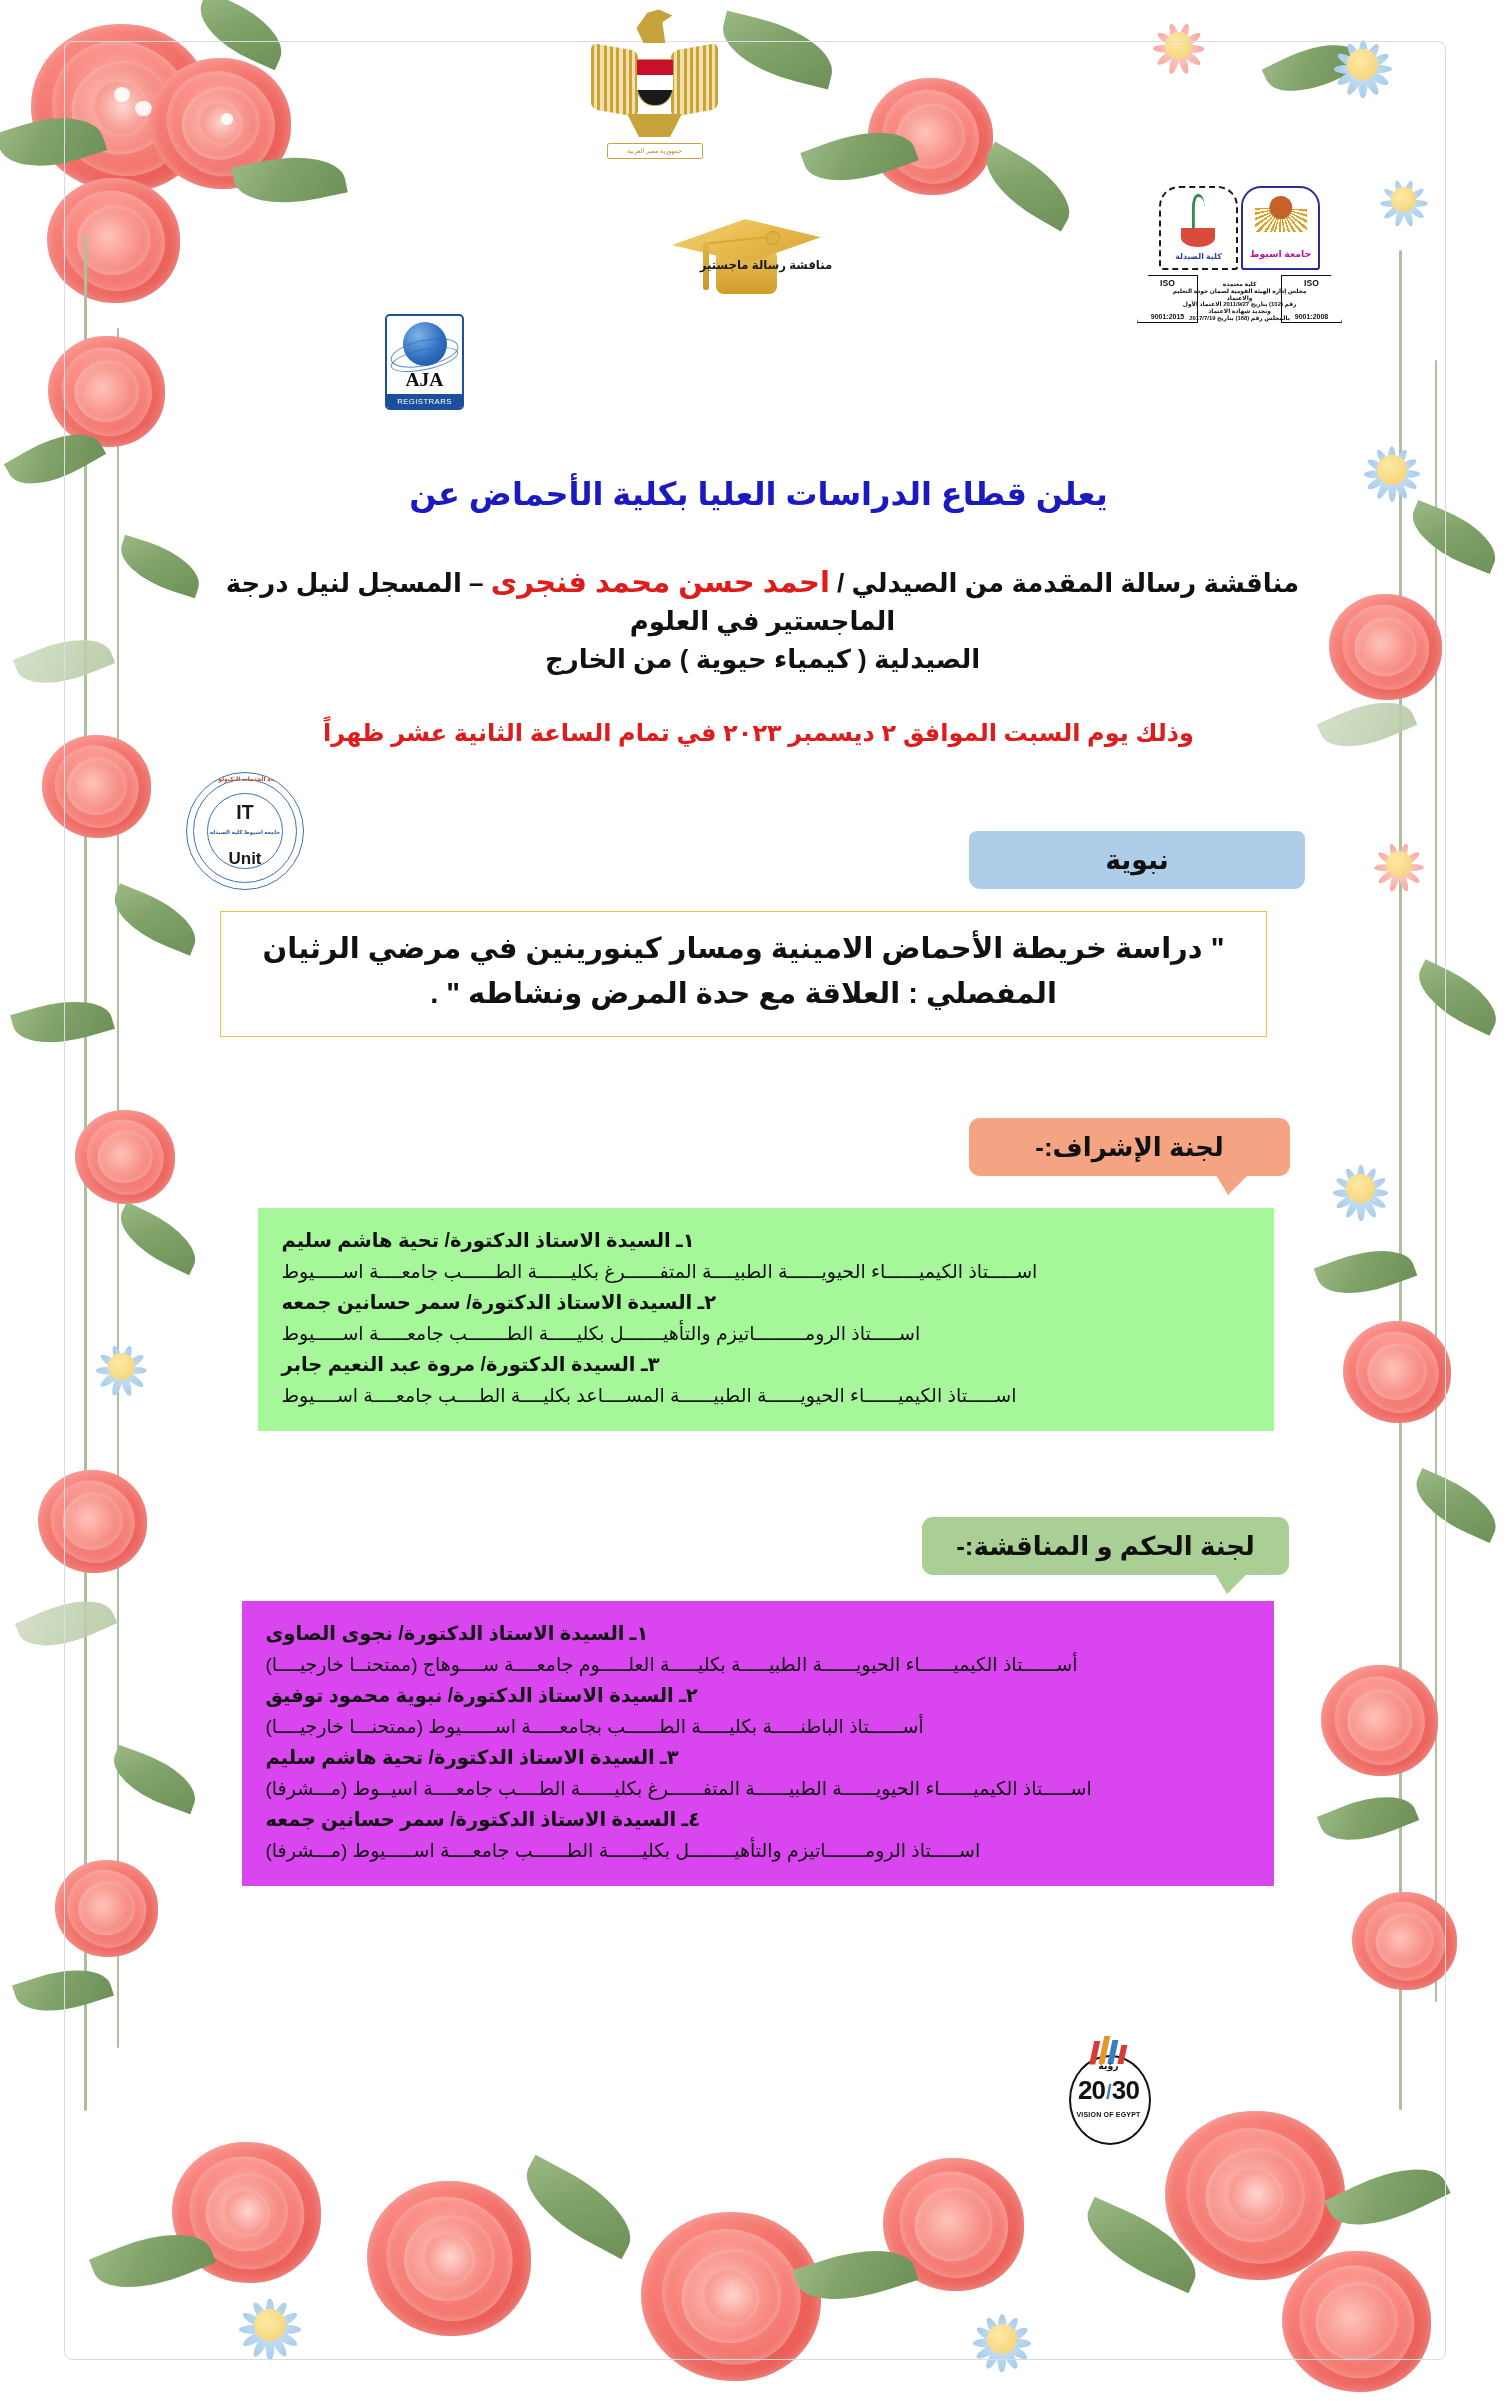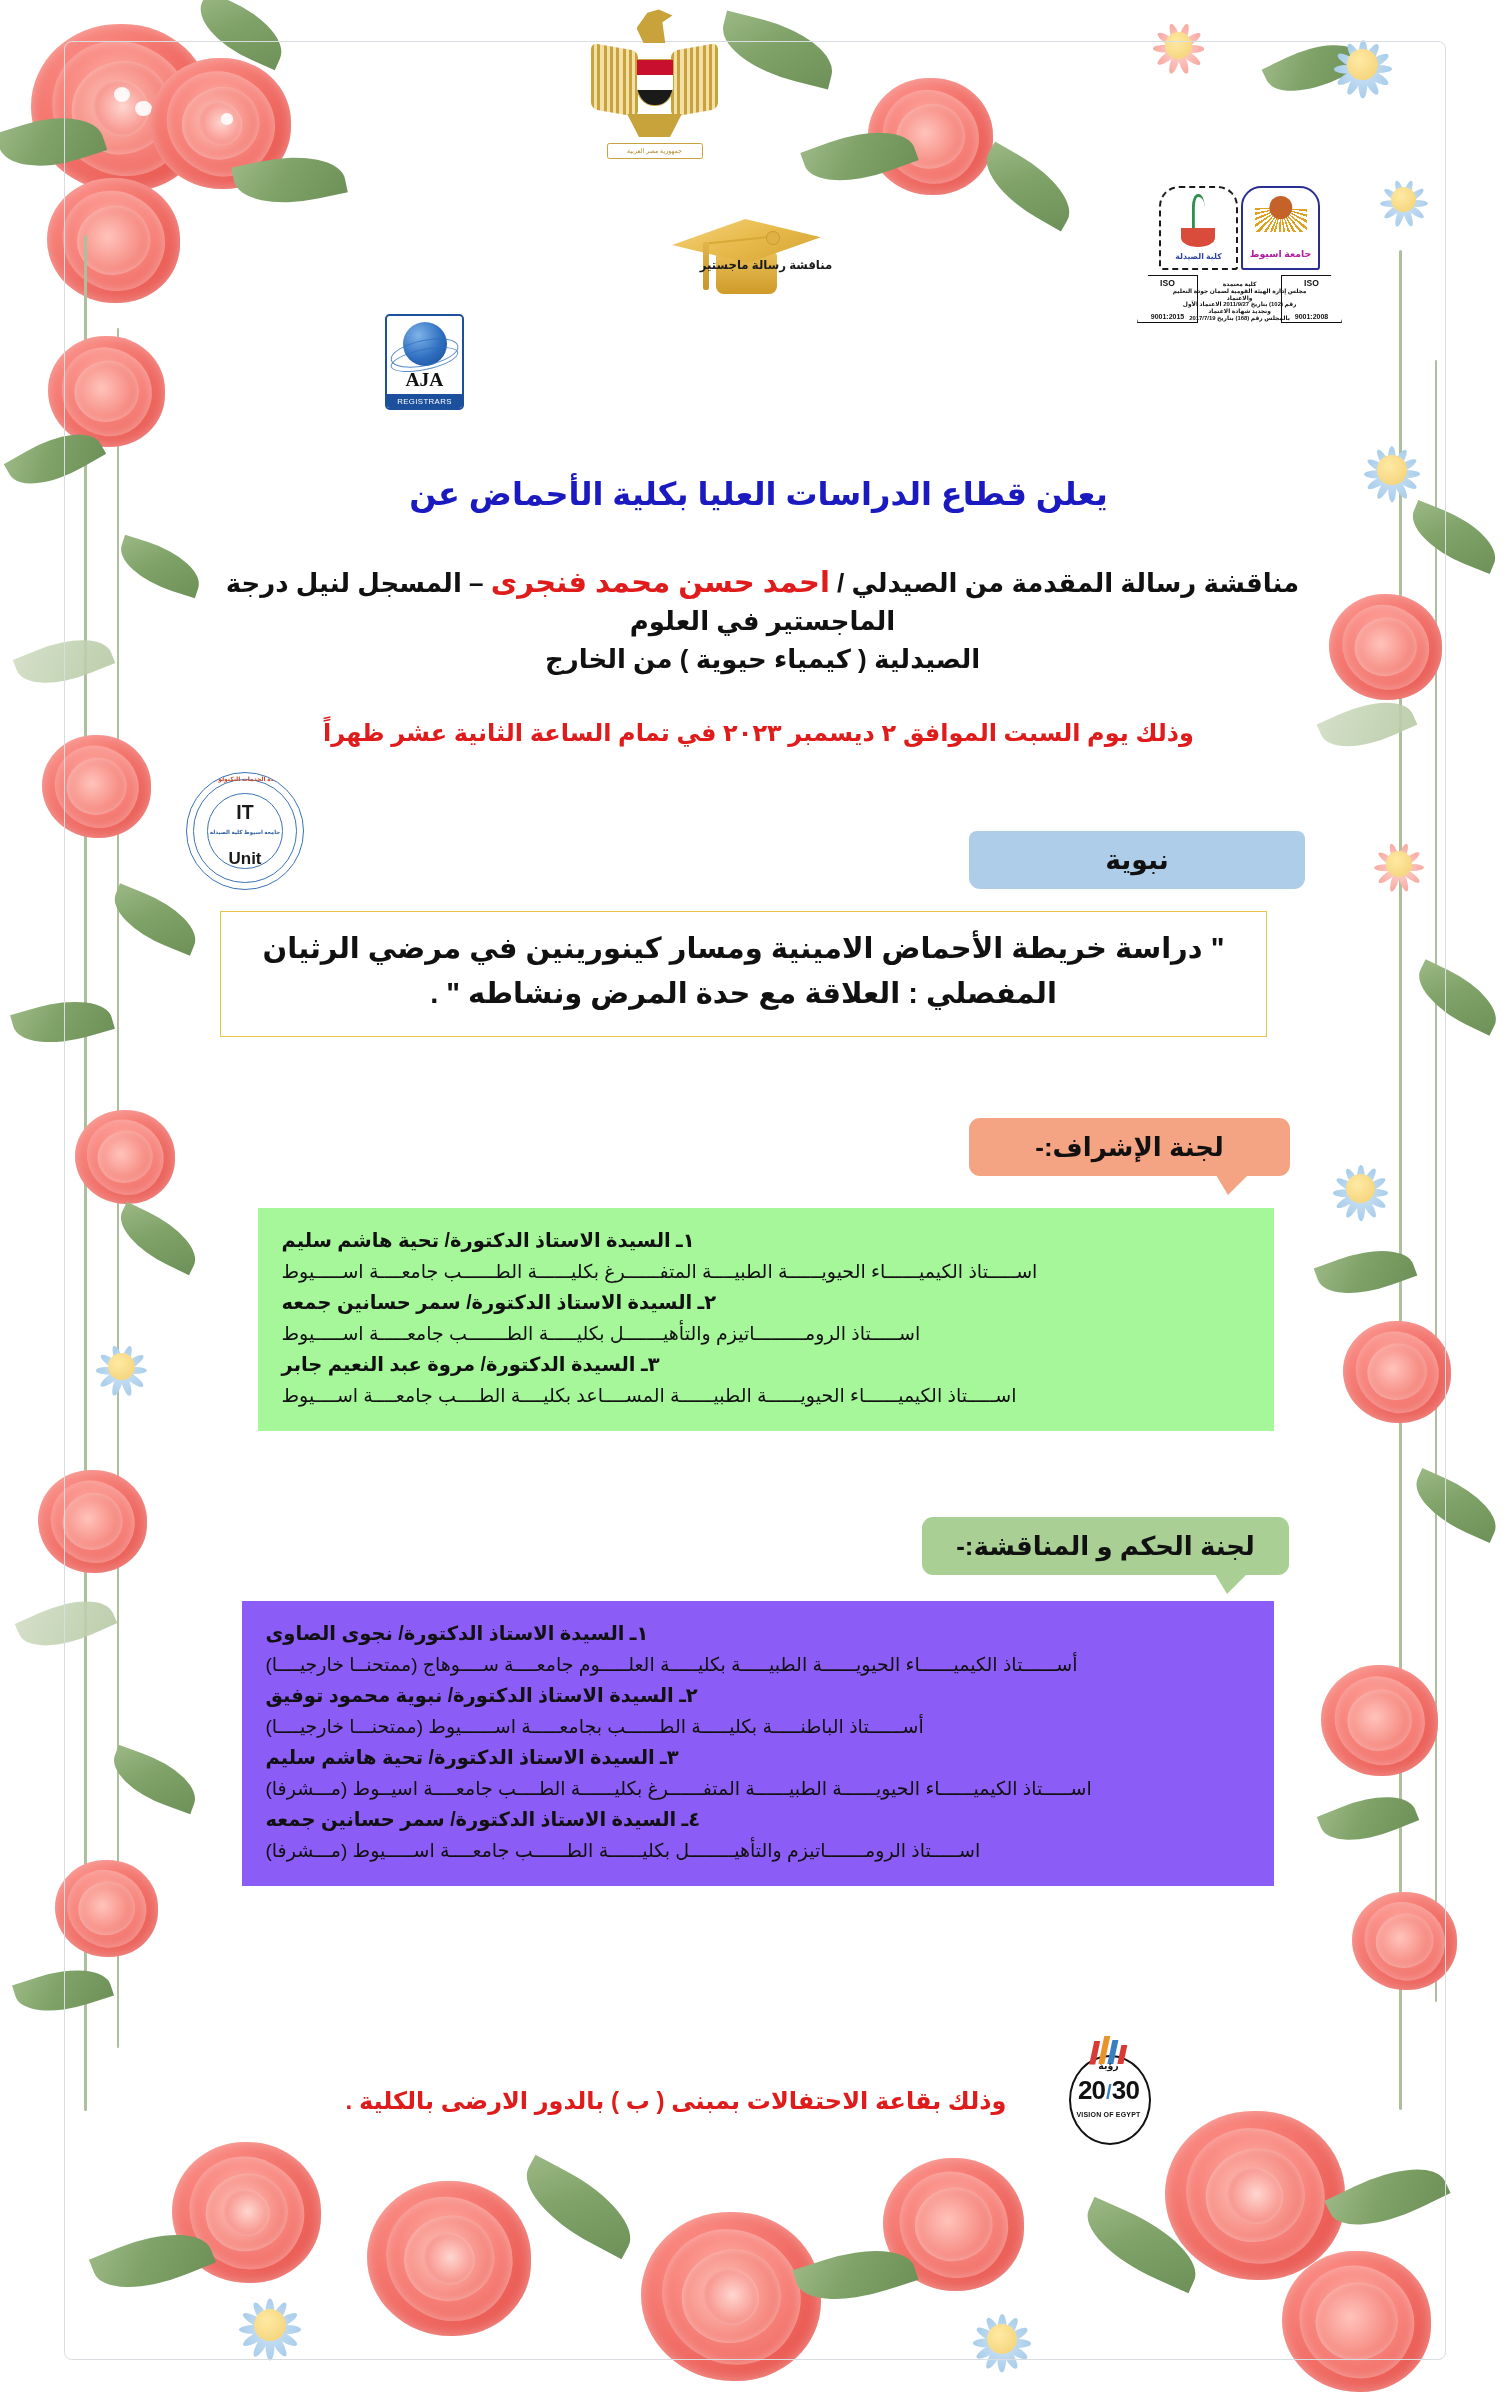--- a/index.html
+++ b/index.html
@@ -212,21 +212,21 @@
   .callout.sup{left:969px;top:1118px;width:321px;height:58px;background:#f4a482;color:#f4a482;}
   .callout.jud{left:922px;top:1517px;width:367px;height:58px;background:#a9cf94;color:#a9cf94;}
   .callout span{color:#111;}
 
   .panel{
     position:absolute;box-sizing:border-box;
     padding:17px 23.5px 20.3px;text-align:left;
     font-size:19.5px;color:#111;line-height:31px;
   }
   .panel.sup{left:258px;top:1208px;width:1016px;background:#a6f79a;}
-  .panel.jud{left:242px;top:1601px;width:1032px;background:#8b5cf6;}
+  .panel.jud{left:242px;top:1601px;width:1032px;background:#d946ef;}
   .panel .who{font-weight:700;font-size:19.5px;}
   .panel .role{font-size:19px;letter-spacing:1.6px;}
 
   .venue{
     position:absolute;left:156px;top:2087px;width:1040px;text-align:center;
     font-size:24px;font-weight:700;color:#e01b1b;
   }
 </style>
 </head>
 <body>
@@ -630,16 +630,15 @@
   <div class="logo vision">
     <div class="oval"></div>
     <div class="flame"></div>
     <div class="ar">رؤية</div>
     <div class="num">
       <span>20</span><i>/</i><span>30</span>
     </div>
     <div class="en">VISION OF EGYPT</div>
   </div>
 
-  <div class="venue">وذلك بقاعة الاحتفالات بمبنى ( ب ) بالدور الارضى بالكلية .</div>
 
 </div>
 
 
 </body></html>

